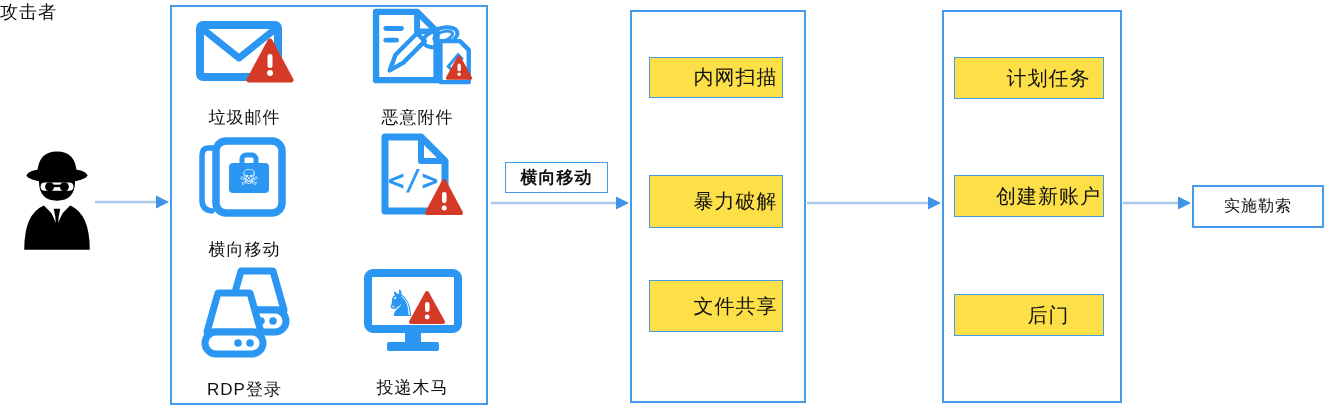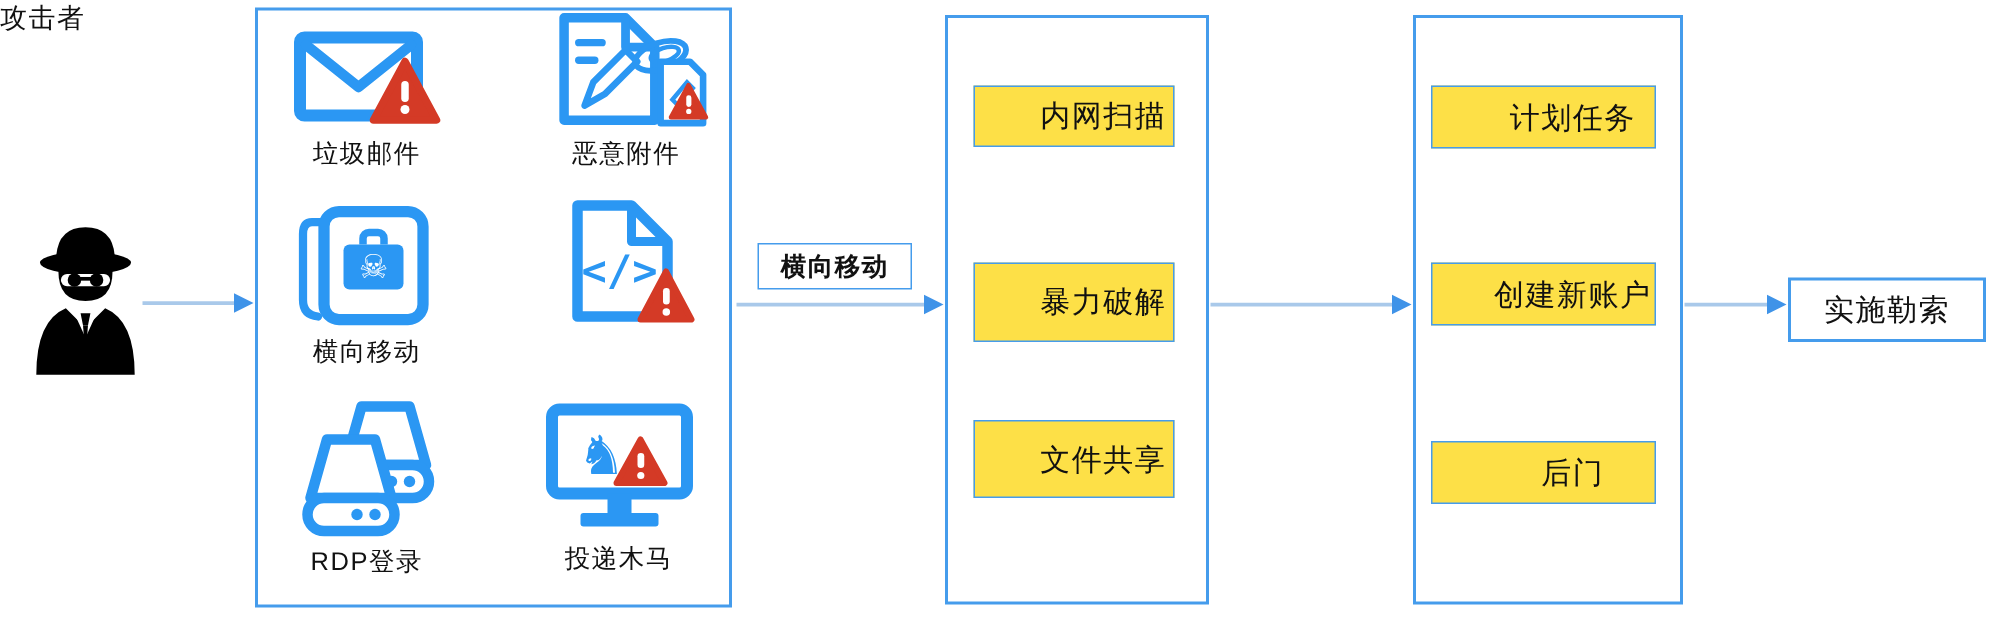--- a/index.html
+++ b/index.html
@@ -18,27 +18,27 @@
     font-size:20px; color:#111; letter-spacing:1px;padding-left:39px;
   }
   .arrow-label-box {
     position:absolute; border:1.5px solid #459CEC; background:#ffffff;
     display:flex; align-items:center; justify-content:center;
     font-size:17px; color:#111; letter-spacing:1px;font-weight:bold;
   }
   .final-box {
     position:absolute; border:2px solid #459CEC; background:#ffffff;
     display:flex; align-items:center; justify-content:center;
-    font-size:20px; color:#111; letter-spacing:1px;
+    font-size:16px; color:#111; letter-spacing:1px;
   }
   .icon-cell {
     position:absolute; display:flex; flex-direction:column; align-items:center;
   }
   .icon-cell .cap {
-    margin-top:5px; font-size:17px; color:#111; letter-spacing:1px; white-space:nowrap;
+    margin-top:20px; font-size:17px; color:#111; letter-spacing:1px; white-space:nowrap;
   }
   .attacker-label {
     position:absolute; left:0; top:255; width:112px; text-align:left;
     font-size:18px; color:#111; letter-spacing:1px;
   }
   svg { display:block; }
 </style>
 </head>
 <body>
 

